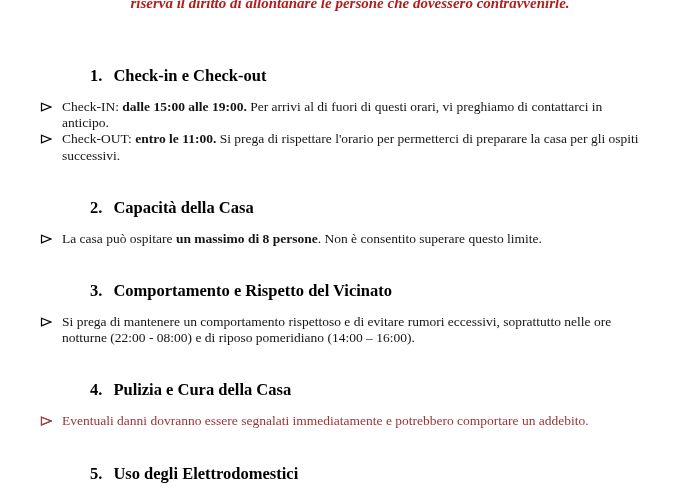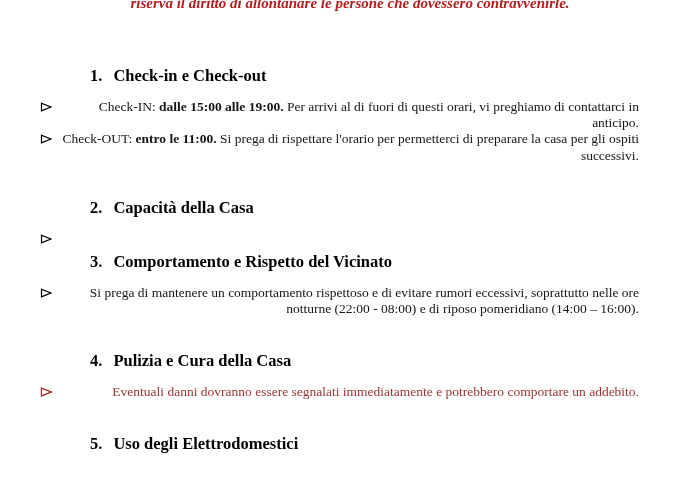--- a/index.html
+++ b/index.html
@@ -27,21 +27,20 @@
     margin: 34px 52px 13px 90px;
   }
   .section-first .heading { margin-top: 54px; }
   .num { margin-right: 11px; }
   ul.items { list-style: none; margin: 0; padding: 0; }
   li.item {
     position: relative;
     padding: 0 61px 0 62px;
     font-size: 13.5px;
     line-height: 16.2px;
-    text-align: right;
   }
   li.item b { font-weight: bold; }
   .arrow {
     position: absolute;
     left: 40px; top: 3px;
     color: #000000;
     line-height: 0;
   }
   li.warning { color: #9c3435; }
   li.warning .arrow { color: #b03a36; }
@@ -76,20 +75,21 @@
 
   <div class="section">
     <div class="heading">
       <span class="num">2.</span><span>Capacità della Casa</span>
     </div>
     <ul class="items">
       <li class="item">
         <span class="arrow"><svg width="12" height="10" viewBox="0 0 12 10">
               <path d="M1.5 1.2 L10.8 5 L1.5 8.8 Z" fill="#ffffff" stroke="currentColor" stroke-width="1.2"></path>
             </svg></span>
+        <span class="txt"><span>La casa può ospitare </span><b>un massimo di 8 persone</b><span>. Non è consentito superare questo limite.</span></span>
       </li>
     </ul>
   </div>
 
   <div class="section">
     <div class="heading">
       <span class="num">3.</span><span>Comportamento e Rispetto del Vicinato</span>
     </div>
     <ul class="items">
       <li class="item">

